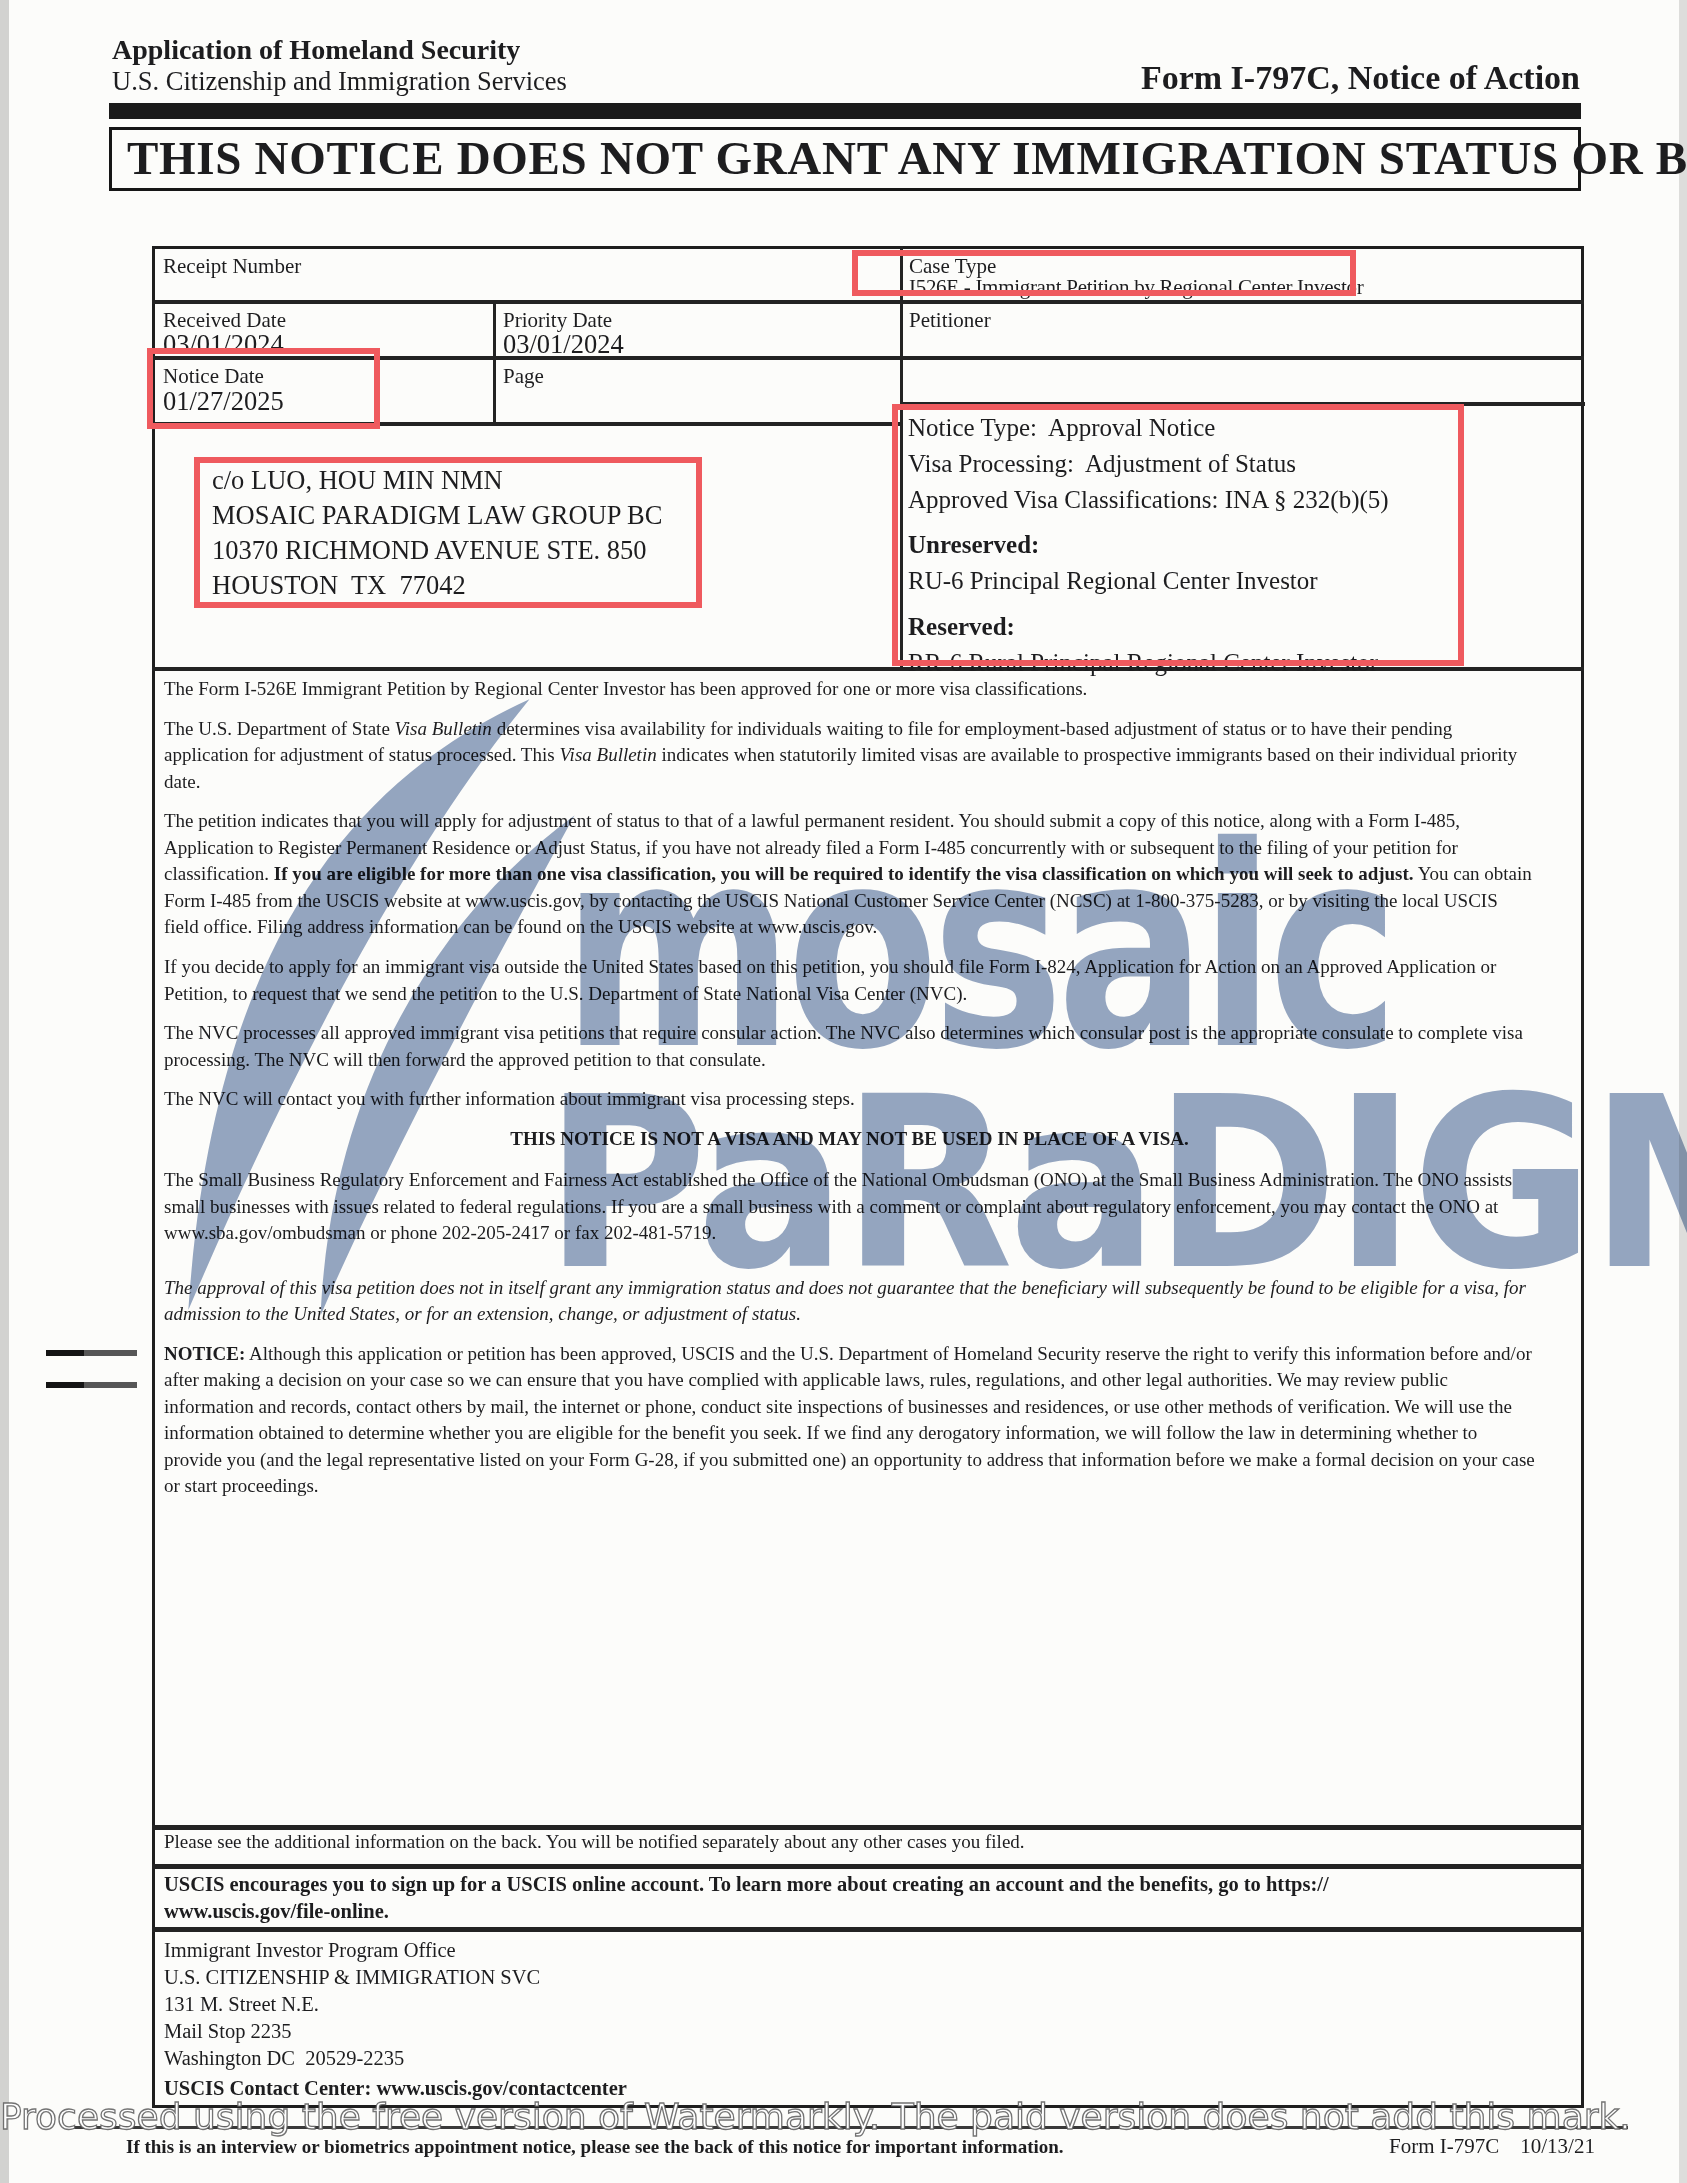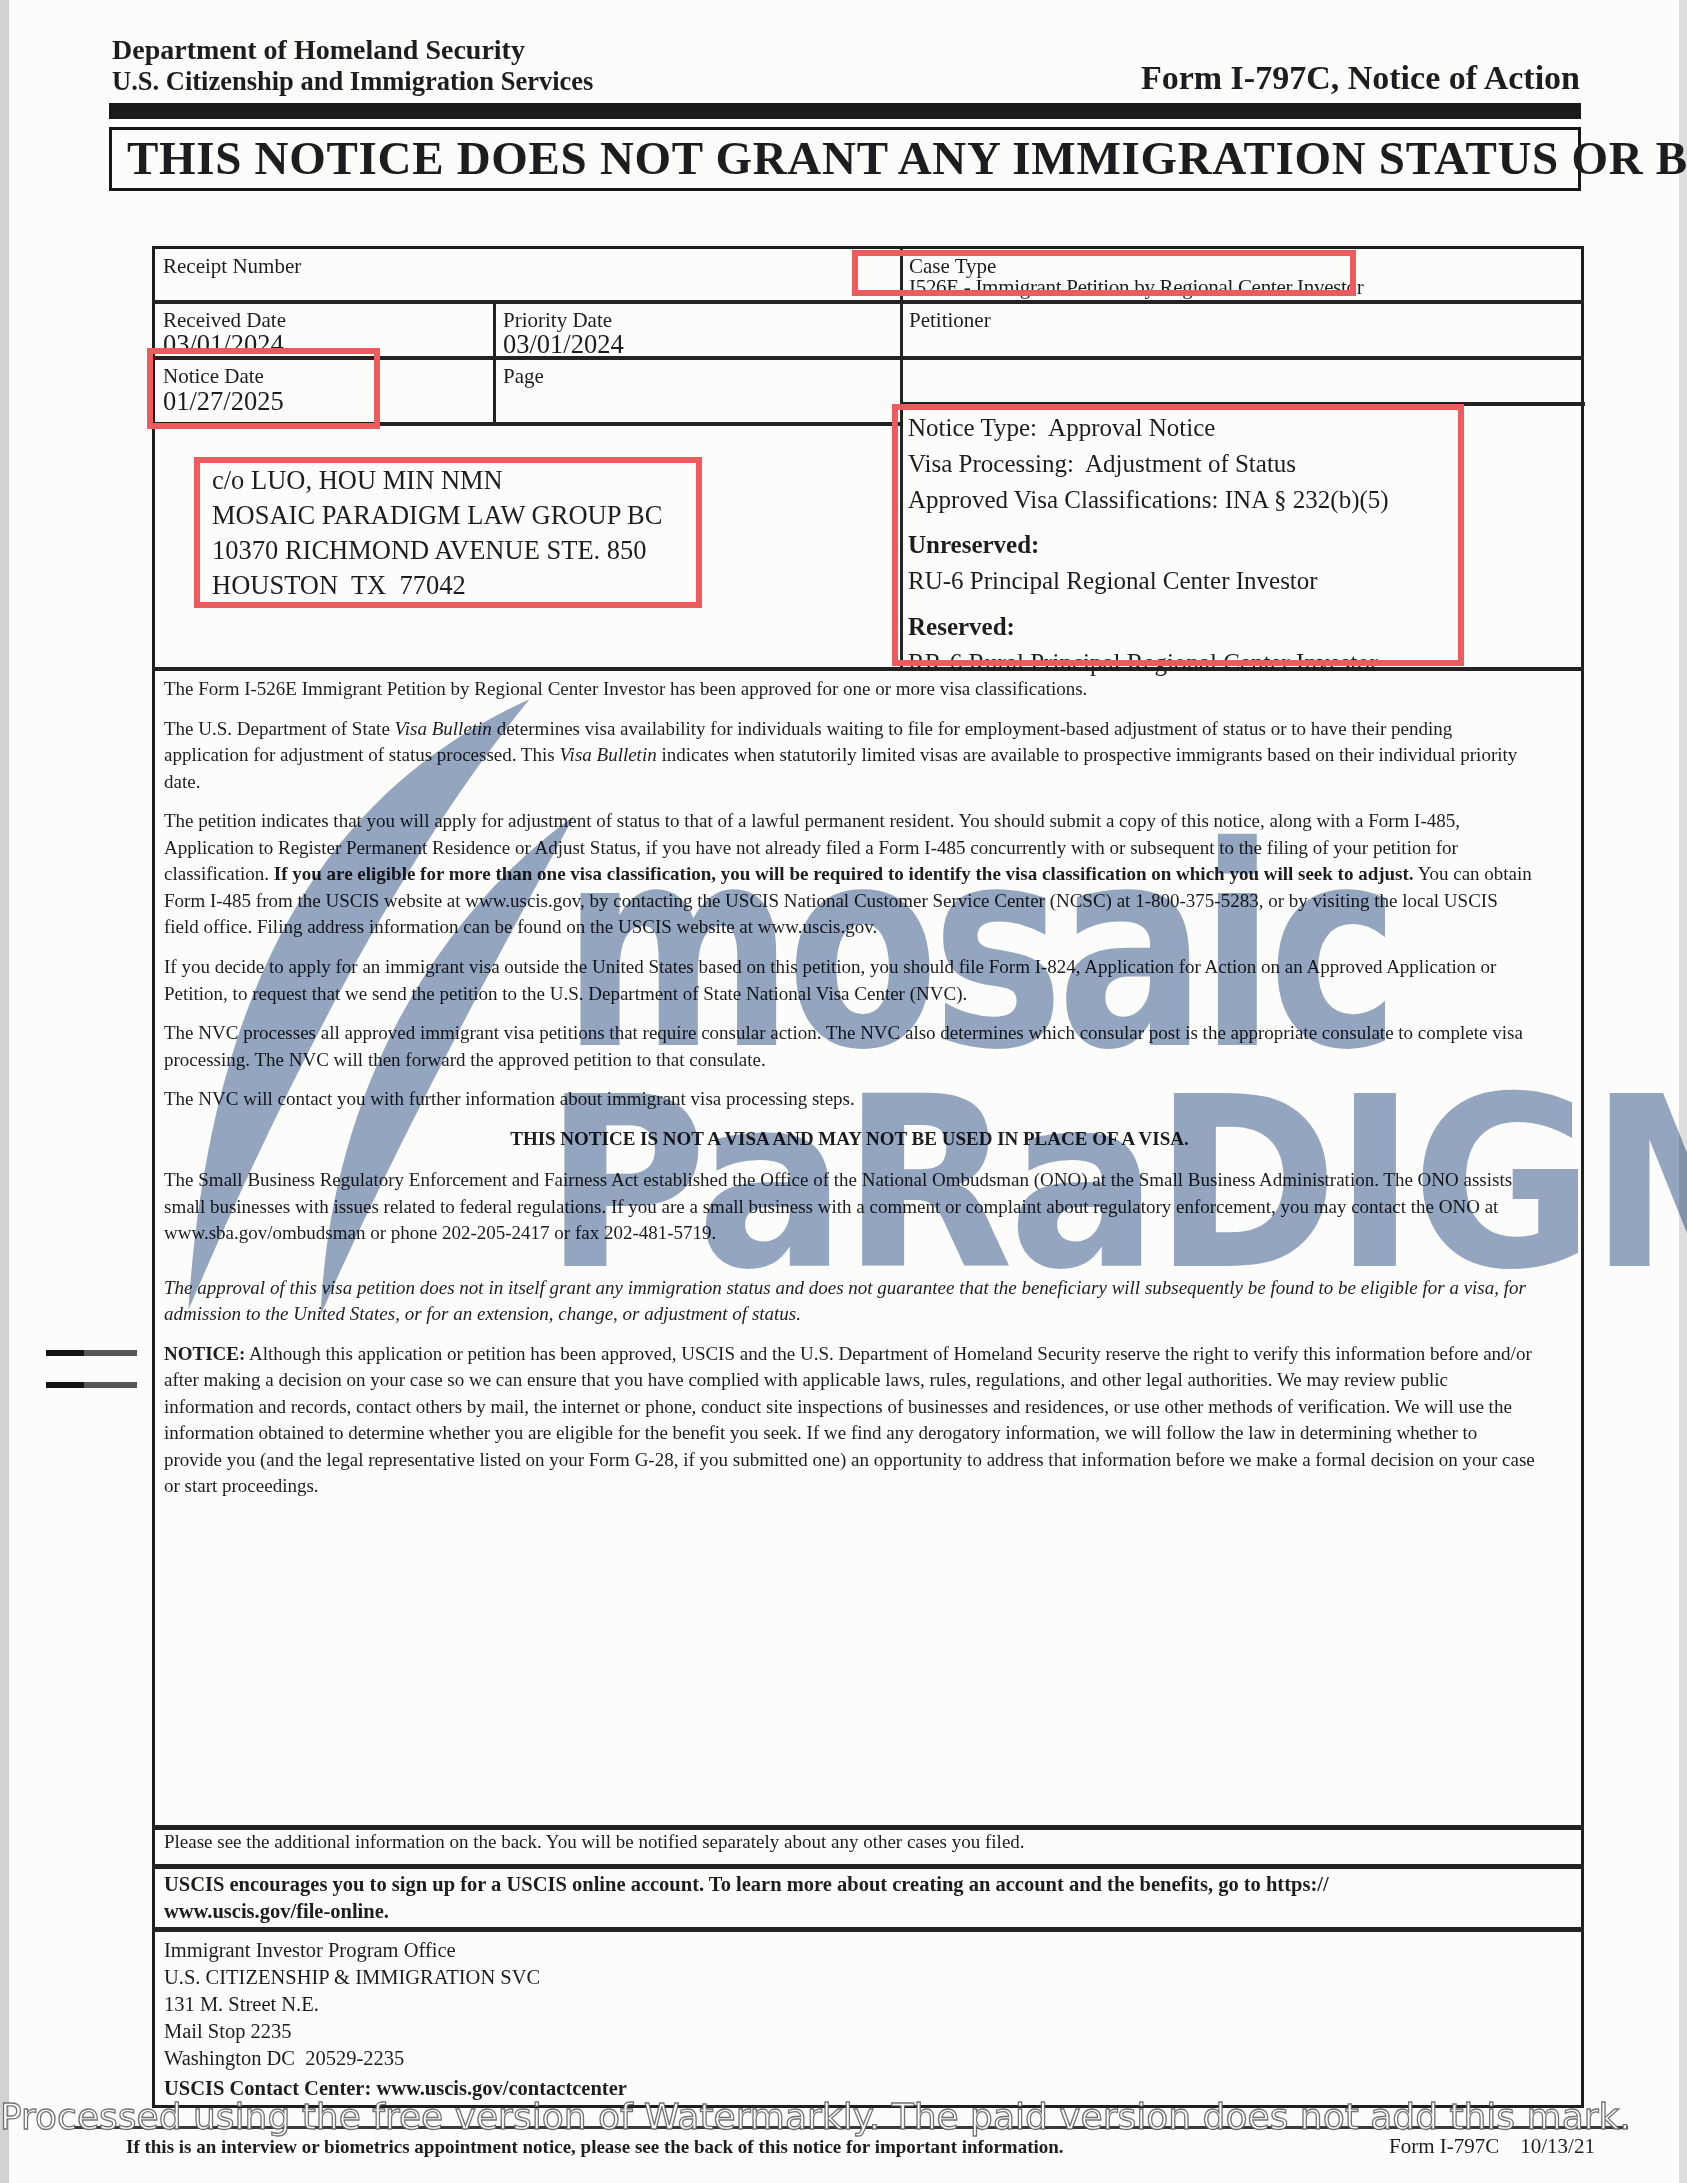--- a/index.html
+++ b/index.html
@@ -10,21 +10,21 @@
   }
   .abs { position:absolute; }
   .line { position:absolute; background:#232323; }
   .redbox { position:absolute; border:6px solid #ef5a5e; box-sizing:border-box; background:transparent; }
   .lbl { font-size:21px; }
   .val { font-size:26.5px; }
   .pre { white-space:pre-wrap; }
   .edge { position:absolute; top:0; height:2183px; }
 
   .dept1 { left:112px; top:34px; font-size:28px; font-weight:bold; }
-  .dept2 { left:112px; top:66px; font-size:26.5px;font-weight:bold; }
+  .dept2 { left:112px; top:66px; font-size:26.5px; }
   .formtitle { top:38px; right:107px; font-size:34px; font-weight:bold;margin-top:21px; }
   .headrule { left:109px; top:103px; width:1472px; height:16px; background:#1a1a1a; }
   .bannerbox { left:109px; top:127px; width:1472px; height:64px; border:3.3px solid #161616; box-sizing:border-box; }
   .bannertext { font-size:47px; font-weight:bold; line-height:57px; padding-left:15px; letter-spacing:0.7px; white-space:nowrap;text-align:right; }
 
   .mainbox { left:152px; top:246px; width:1432px; height:1862px; border:3.3px solid #1e1e1e; box-sizing:border-box; }
 
   .addr { left:212px; top:463px; font-size:26.5px; line-height:35px; }
   .ninfo { left:908px; top:410px; font-size:25px; line-height:36px; width:549px; }
   .ninfo .gap { margin-top:9.3px; }
@@ -63,21 +63,21 @@
   .z8 { z-index:8; }
 </style>
 </head>
 <body>
 
 <div class="page">
 
   <div class="edge" style="left:0; width:9.3px; background:#d2d2d0;"></div>
   <div class="edge" style="left:1679px; width:8px; background:#dddddb;"></div>
 
-  <div class="abs dept1">Department of Homeland Security</div>
+  <div class="abs dept1">Application of Homeland Security</div>
   <div class="abs dept2">U.S. Citizenship and Immigration Services</div>
   <div class="abs formtitle">Form I-797C, Notice of Action</div>
   <div class="abs headrule"></div>
 
   <div class="abs bannerbox">
     <div class="bannertext">THIS NOTICE DOES NOT GRANT ANY IMMIGRATION STATUS OR BENEFIT.</div>
   </div>
 
   <div class="abs mainbox"></div>
 

